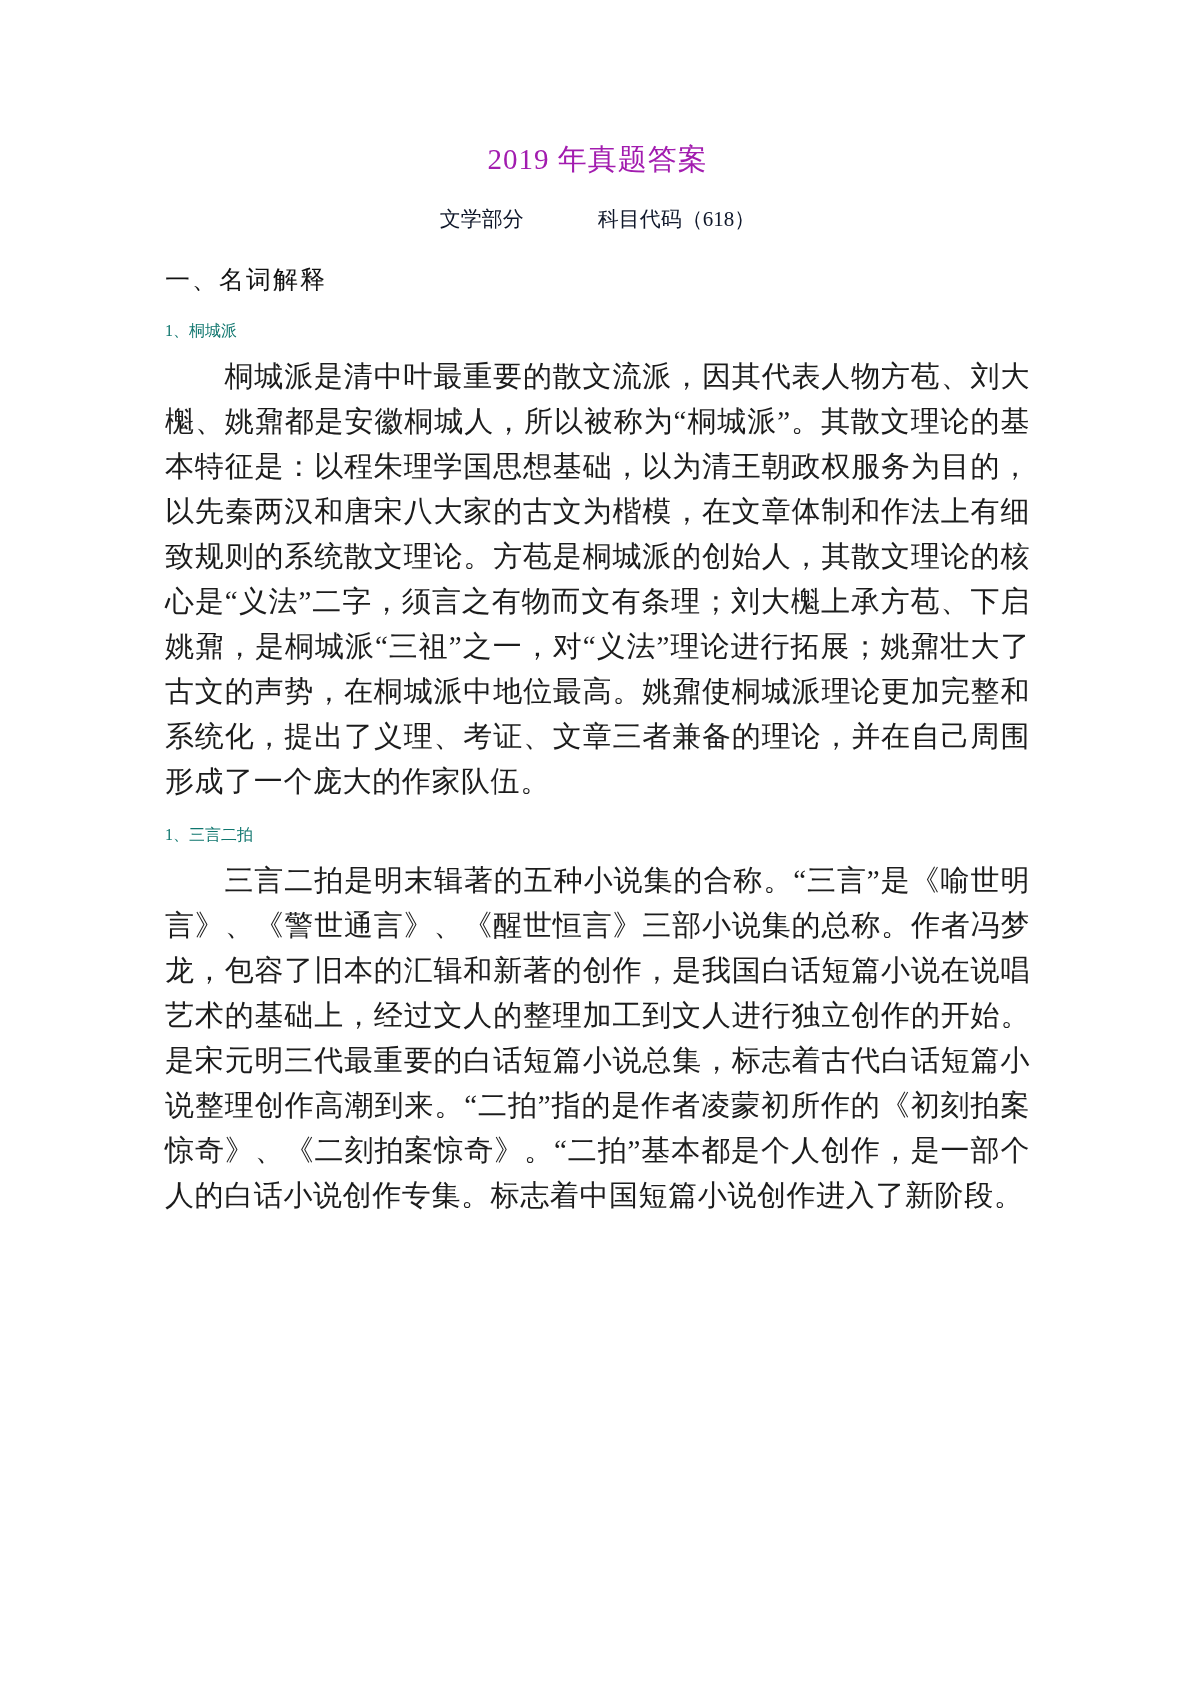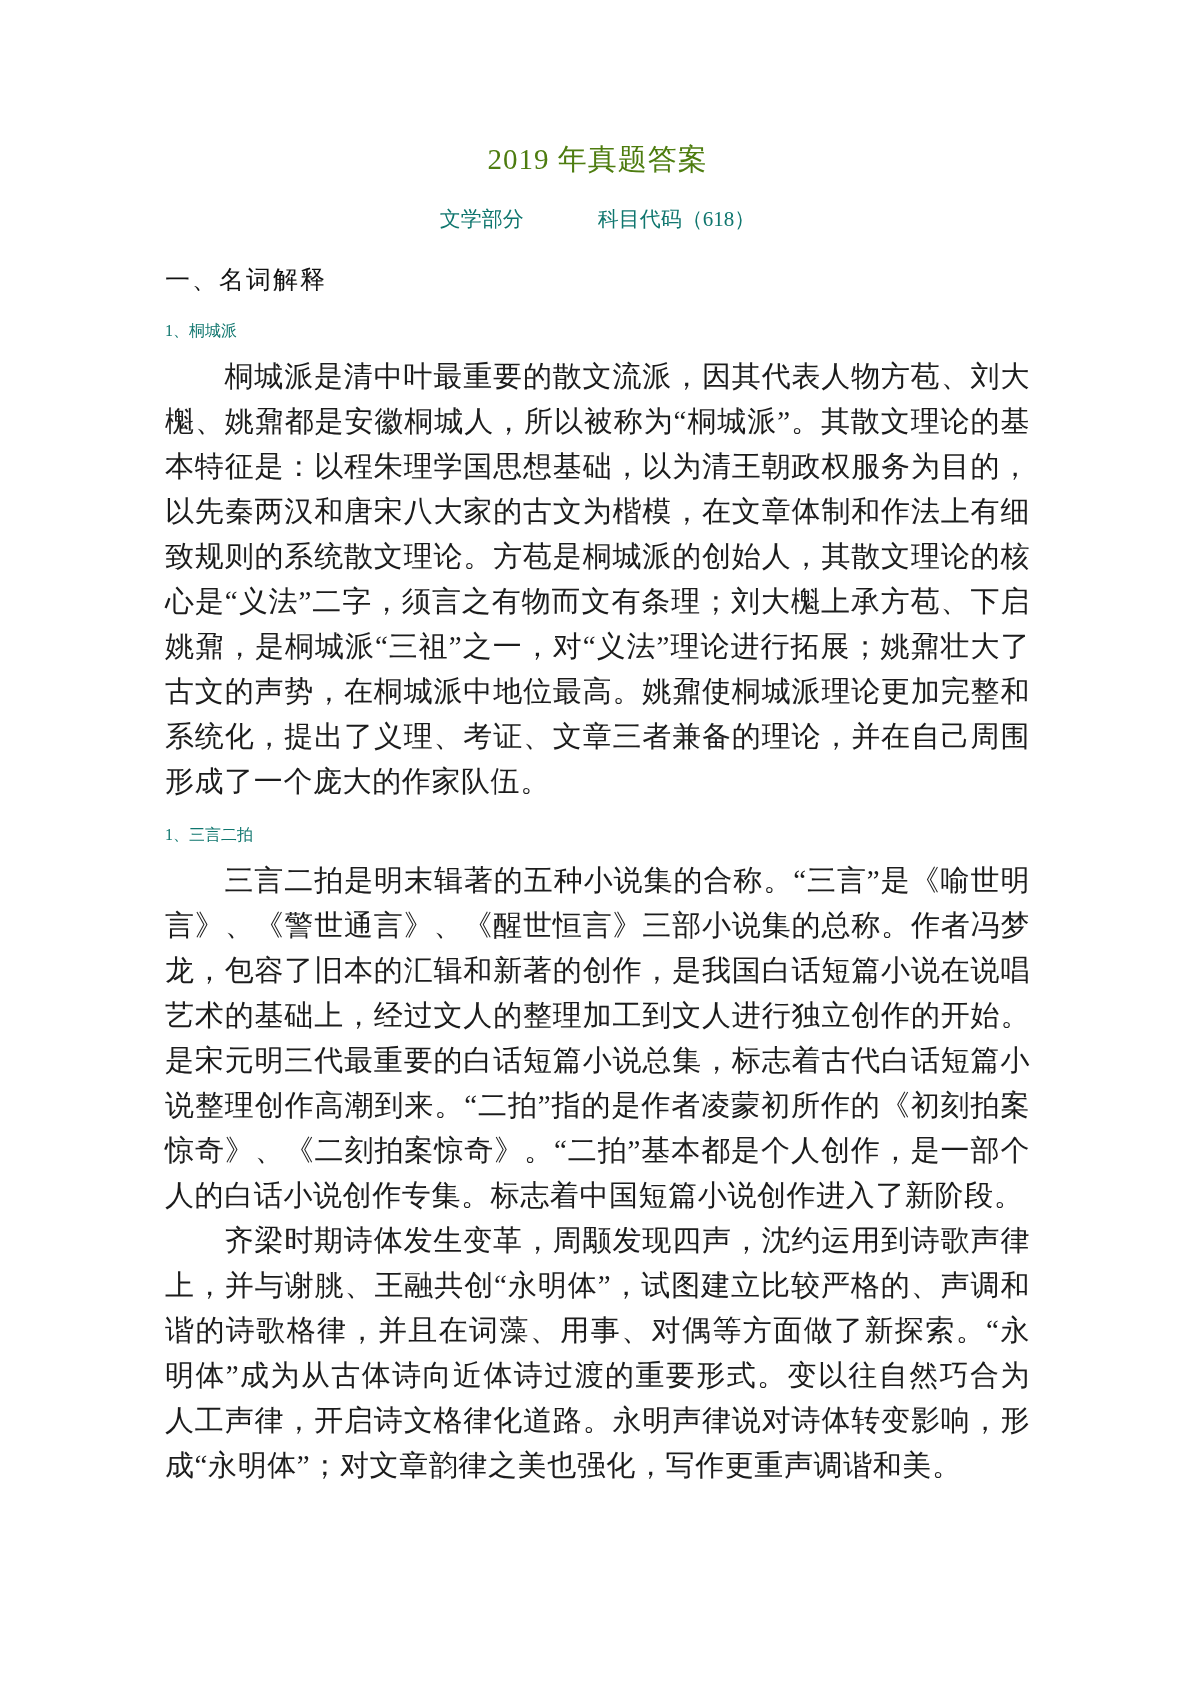--- a/index.html
+++ b/index.html
@@ -17,28 +17,28 @@
     padding: 140px 160px 0 165px;
     font-family: "Liberation Serif", "DejaVu Serif", serif;
     color: #1c1c1c;
     overflow: hidden;
   }
   .doc-title {
     text-align: center;
     font-size: 29px;
     line-height: 38px;
     letter-spacing: 1px;
-    color: #4d7c0f;
+    color: #a21caf;
   }
   .doc-subtitle {
     text-align: center;
     margin-top: 26px;
     font-size: 21px;
     line-height: 30px;
-    color: #0f766e;
+    color: #0f172a;
   }
   .doc-subtitle .gap {
     display: inline-block;
     width: 74px;
   }
   .section-heading {
     margin-top: 26px;
     font-size: 25px;
     line-height: 40px;
     letter-spacing: 2px;
@@ -80,19 +80,18 @@
     <div class="item-heading">1、桐城派</div>
     <p class="item-body">桐城派是清中叶最重要的散文流派，因其代表人物方苞、刘大櫆、姚鼐都是安徽桐城人，所以被称为“桐城派”。其散文理论的基本特征是：以程朱理学国思想基础，以为清王朝政权服务为目的，以先秦两汉和唐宋八大家的古文为楷模，在文章体制和作法上有细致规则的系统散文理论。方苞是桐城派的创始人，其散文理论的核心是“义法”二字，须言之有物而文有条理；刘大櫆上承方苞、下启姚鼐，是桐城派“三祖”之一，对“义法”理论进行拓展；姚鼐壮大了古文的声势，在桐城派中地位最高。姚鼐使桐城派理论更加完整和系统化，提出了义理、考证、文章三者兼备的理论，并在自己周围形成了一个庞大的作家队伍。</p>
   </div>
 
   <div class="qa-item">
     <div class="item-heading">1、三言二拍</div>
     <p class="item-body">三言二拍是明末辑著的五种小说集的合称。“三言”是《喻世明言》、《警世通言》、《醒世恒言》三部小说集的总称。作者冯梦龙，包容了旧本的汇辑和新著的创作，是我国白话短篇小说在说唱艺术的基础上，经过文人的整理加工到文人进行独立创作的开始。是宋元明三代最重要的白话短篇小说总集，标志着古代白话短篇小说整理创作高潮到来。“二拍”指的是作者凌蒙初所作的《初刻拍案惊奇》、《二刻拍案惊奇》。“二拍”基本都是个人创作，是一部个人的白话小说创作专集。标志着中国短篇小说创作进入了新阶段。</p>
   </div>
 
   <div class="qa-item">
-    <p class="item-body">齐梁时期诗体发生变革，周颙发现四声，沈约运用到诗歌声律上，并与谢朓、王融共创“永明体”，试图建立比较严格的、声调和谐的诗歌格律，并且在词藻、用事、对偶等方面做了新探索。“永明体”成为从古体诗向近体诗过渡的重要形式。变以往自然巧合为人工声律，开启诗文格律化道路。永明声律说对诗体转变影响，形成“永明体”；对文章韵律之美也强化，写作更重声调谐和美。</p>
   </div>
 
   <div class="qa-item">
   </div>
 
 </div>
 
 </body></html>

